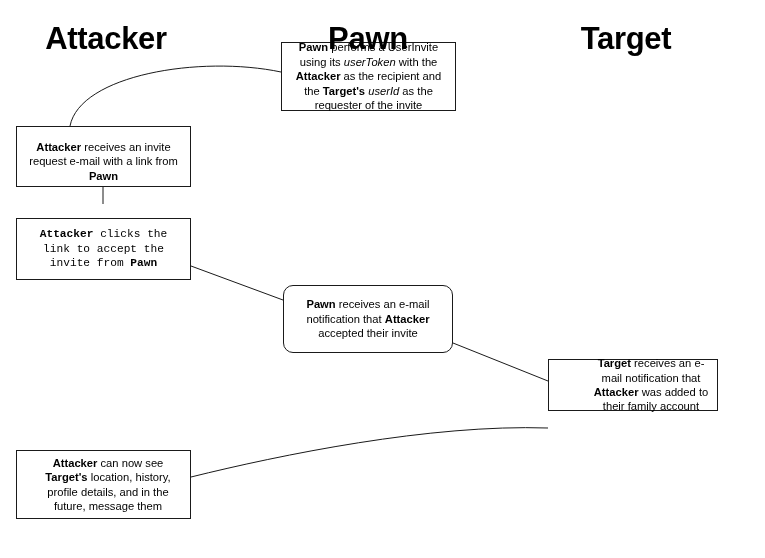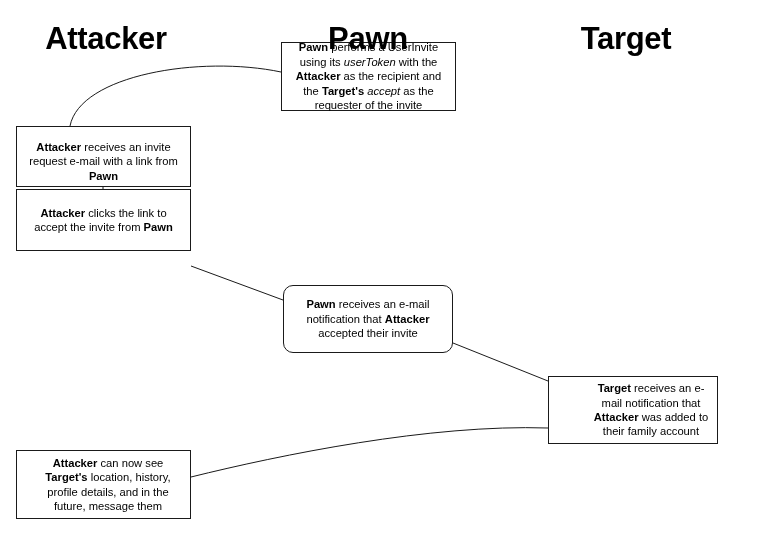--- a/index.html
+++ b/index.html
@@ -89,32 +89,32 @@
     </svg>
 
   <div id="lane-headers">
       <div class="lane-header" style="left: -34px; top: 22px; width: 280px;">Attacker</div>
       <div class="lane-header" style="left: 228px; top: 22px; width: 280px;">Pawn</div>
       <div class="lane-header" style="left: 486px; top: 22px; width: 280px;">Target</div>
     </div>
 
   <div id="step-boxes">
       <div class="step-box" style="left: 281px; top: 42px; width: 175px; height: 69px;">
-        <div class="step-text"><b>Pawn</b> performs a UserInvite using its <i>userToken</i> with the <b>Attacker</b> as the recipient and the <b>Target's</b> <i>accept</i> as the requester of the invite</div>
+        <div class="step-text"><b>Pawn</b> performs a UserInvite using its <i>userToken</i> with the <b>Attacker</b> as the recipient and the <b>Target's</b> <i>userId</i> as the requester of the invite</div>
       </div>
       <div class="step-box" style="left: 16px; top: 126px; width: 175px; height: 61px; align-items: flex-end;">
         <div class="step-text"><b>Attacker</b> receives an invite request e-mail with a link from <b>Pawn</b></div>
       </div>
-      <div class="step-box" style="left: 16px; top: 189px; width: 175px; height: 62px;">
+      <div class="step-box" style="left: 16px; top: 218px; width: 175px; height: 62px; font-family: Liberation Mono, monospace;">
         <div class="step-text"><b>Attacker</b> clicks the link to accept the invite from <b>Pawn</b></div>
       </div>
       <div class="step-box" style="left: 283px; top: 285px; width: 170px; height: 68px; border-radius: 10px;">
         <div class="step-text"><b>Pawn</b> receives an e-mail notification that <b>Attacker</b> accepted their invite</div>
       </div>
-      <div class="step-box" style="left: 548px; top: 376px; width: 170px; height: 68px; padding-left: 43px;">
+      <div class="step-box" style="left: 548px; top: 359px; width: 170px; height: 52px; padding-left: 43px;">
         <div class="step-text"><b>Target</b> receives an e-mail notification that <b>Attacker</b> was added to their family account</div>
       </div>
       <div class="step-box" style="left: 16px; top: 450px; width: 175px; height: 69px; padding-left: 16px;">
         <div class="step-text"><b>Attacker</b> can now see <b>Target's</b> location, history, profile details, and in the future, message them</div>
       </div>
     </div>
 
 </div>
 
 </body></html>

